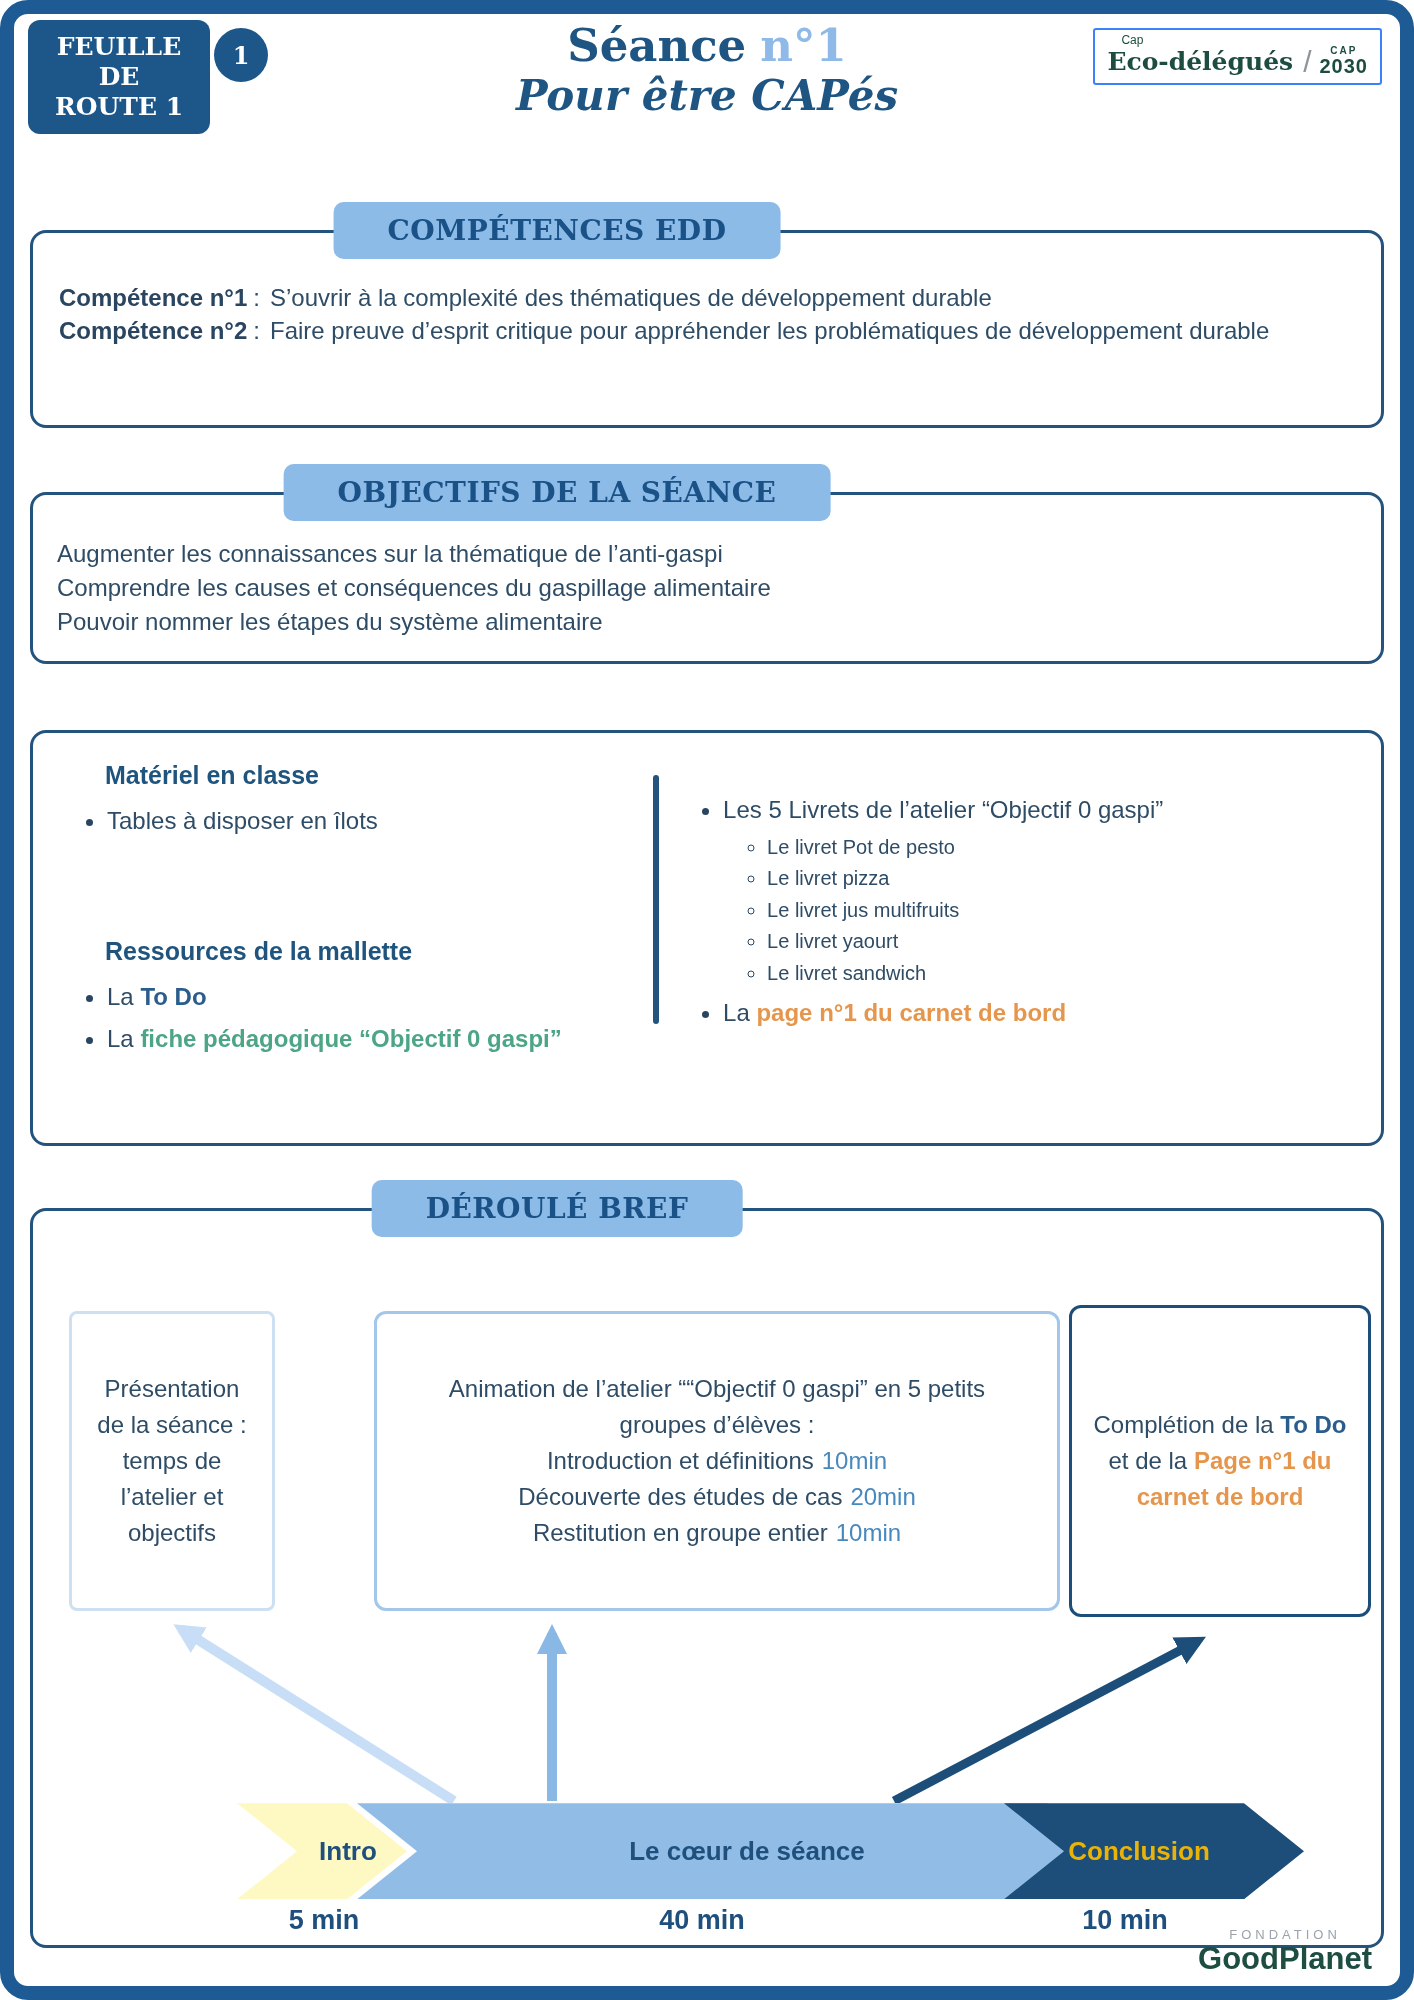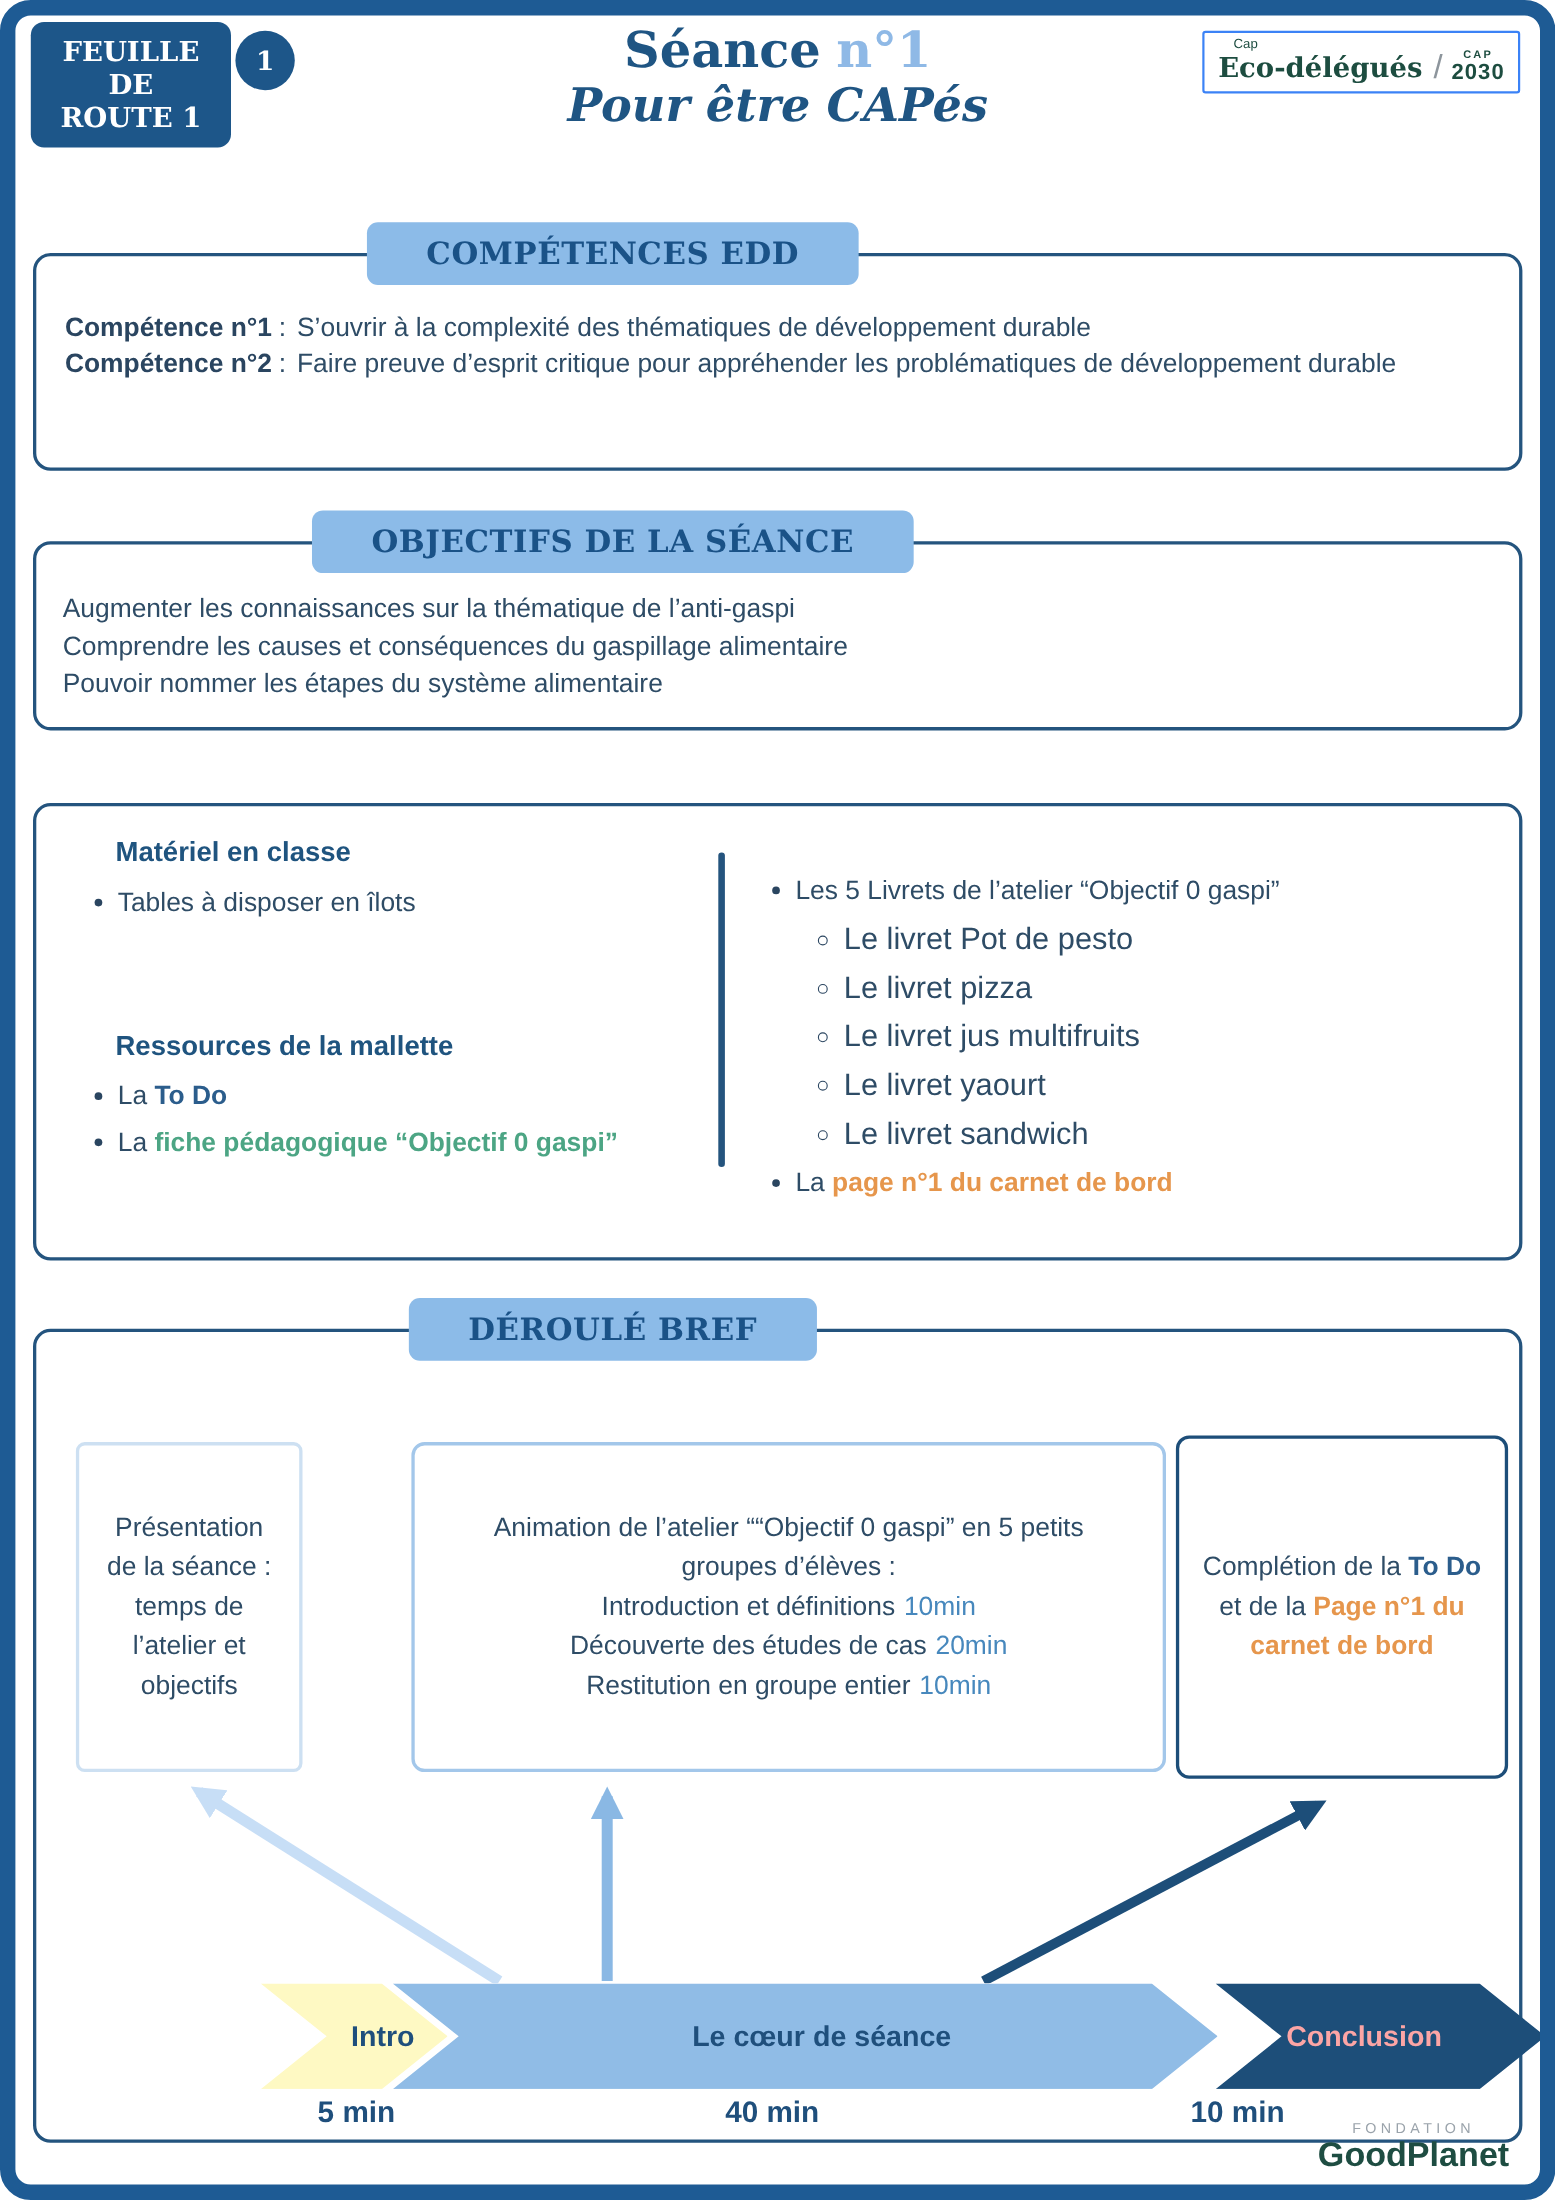--- a/index.html
+++ b/index.html
@@ -46,39 +46,39 @@
   #sec-materiel{margin-top:66px;min-height:416px;}
   .mat-body{display:flex;align-items:stretch;padding:0 0 14px 0;}
   .mat-left{flex:0 0 46%;padding:28px 8px 0 44px;box-sizing:border-box;}
   .mat-divider{width:6px;background:#24547e;border-radius:3px;margin:42px 0 38px 0;}
   .mat-right{flex:1;padding:52px 14px 0 34px;box-sizing:border-box;}
   .mat-sub{font-size:25px;font-weight:bold;color:#1f547f;margin:0 0 12px 28px;}
   .mat-sub.second{margin-top:96px;}
   ul.blist{list-style:disc;margin:6px 0 0 0;padding-left:30px;font-size:24px;line-height:1.6;}
   ul.blist>li{margin-bottom:4px;}
   ul.blist li::marker{color:#2a4560;}
-  ul.clist{list-style:circle;margin:2px 0 0 0;padding-left:44px;font-size:28px;line-height:1.58;}
+  ul.clist{list-style:circle;margin:2px 0 0 0;padding-left:44px;font-size:20px;line-height:1.58;}
   ul.clist li::marker{color:#2a4560;}
   .txt-bold-navy{font-weight:bold;color:#2b5d8c;}
   .txt-green{font-weight:bold;color:#4ca584;}
   .txt-orange{font-weight:bold;color:#e6964c;}
 
   
   #sec-deroule{margin-top:62px;height:740px;}
   .flow-box{position:absolute;box-sizing:border-box;background:#fff;display:flex;align-items:center;justify-content:center;text-align:center;font-size:24px;line-height:1.5;color:#2e4c66;}
   #flow-box-1{left:36px;top:100px;width:206px;height:300px;border:3px solid #cdl;border:3px solid #cde0f2;border-radius:8px;padding:10px 16px;}
   #flow-box-2{left:341px;top:100px;width:686px;height:300px;border:3px solid #a3c7ea;border-radius:12px;flex-direction:column;padding:24px 26px;}
   #flow-box-3{left:1036px;top:94px;width:302px;height:312px;border:3px solid #1d4e79;border-radius:12px;padding:10px 20px;}
   .step-time{color:#4788bd;margin-left:8px;}
   .arrows-svg{position:absolute;left:0;top:400px;width:1376px;height:192px;}
   .chevron{position:absolute;top:592px;height:96px;display:flex;align-items:center;justify-content:center;
     font-weight:bold;font-size:26px;color:#1f4f7c;box-sizing:border-box;}
   #chev-intro{left:204px;width:170px;background:#fef9c3;clip-path:polygon(0 0,110px 0,100% 50%,110px 100%,0 100%,60px 50%);padding-left:52px;}
   #chev-coeur{left:324px;width:750px;background:#90bce6;clip-path:polygon(0 0,690px 0,100% 50%,690px 100%,0 100%,60px 50%);padding-left:30px;}
-  #chev-conclusion{left:1072px;width:300px;background:#1d4e79;color:#fca5a5;clip-path:polygon(0 0,240px 0,100% 50%,240px 100%,0 100%,60px 50%);padding-right:30px;}
+  #chev-conclusion{left:971px;width:300px;background:#1d4e79;color:#eab308;clip-path:polygon(0 0,240px 0,100% 50%,240px 100%,0 100%,60px 50%);padding-right:30px;}
   .duration{position:absolute;top:694px;text-align:center;font-weight:bold;font-size:27px;color:#1f4f7c;}
   #dur-1{left:206px;width:170px;}
   #dur-2{left:324px;width:750px;padding-right:60px;box-sizing:border-box;}
   #dur-3{left:962px;width:300px;padding-right:40px;box-sizing:border-box;}
 
   
   .footer-logo{position:absolute;right:28px;bottom:10px;text-align:center;line-height:1.1;}
   .fondation{font-size:13px;letter-spacing:4px;color:#9aa3ab;}
   .goodplanet{font-size:31px;font-weight:600;color:#1e4d42;}
 </style>

